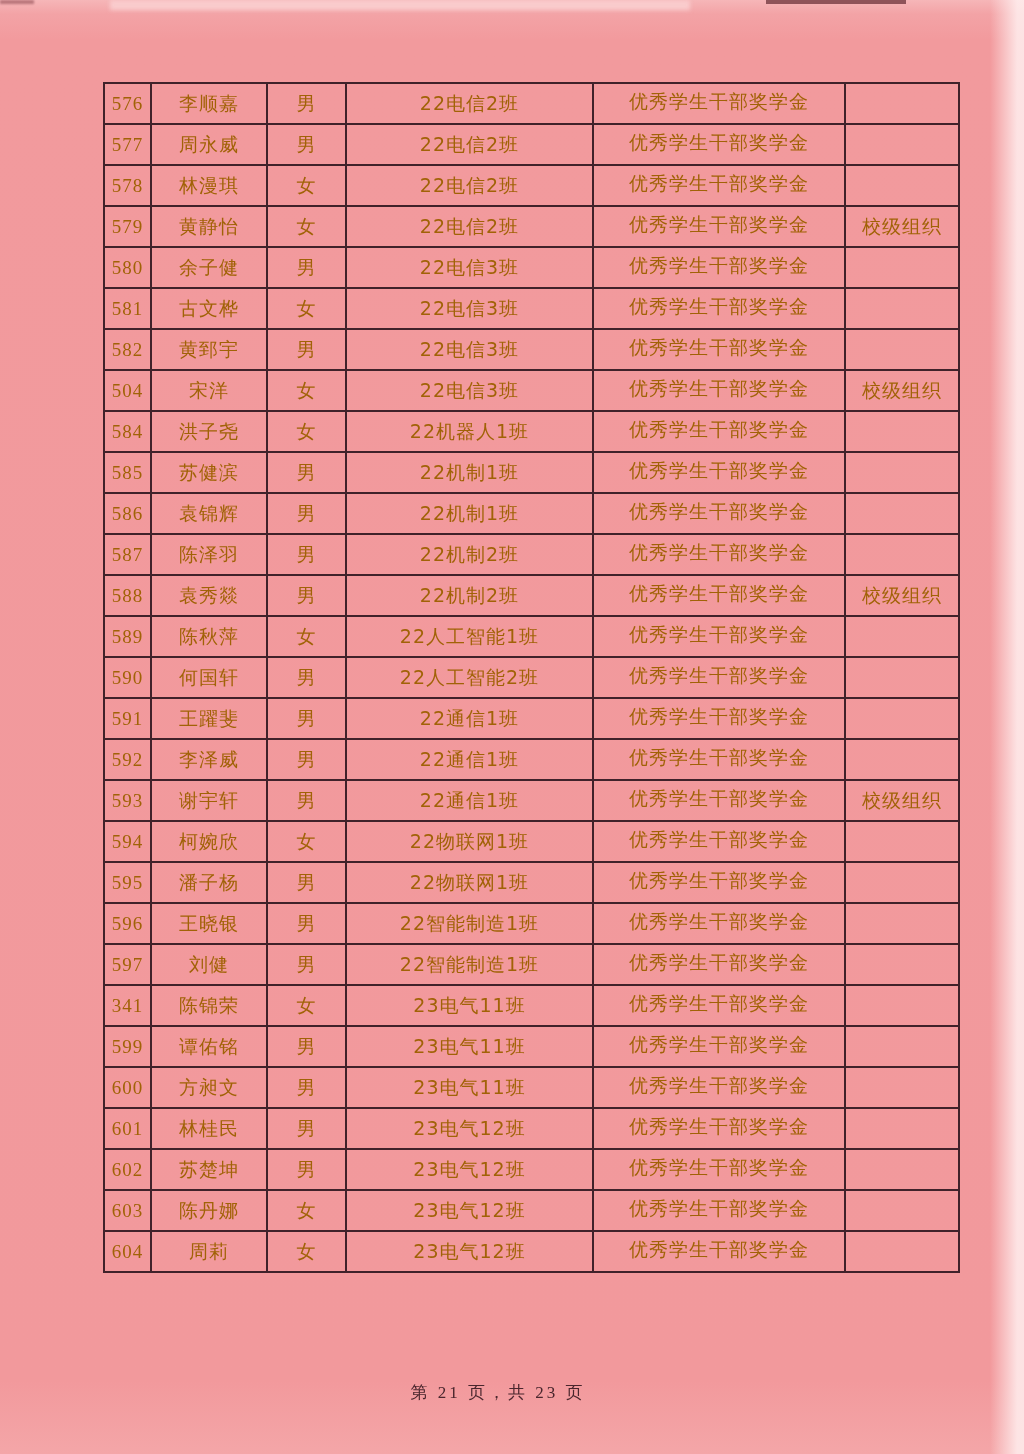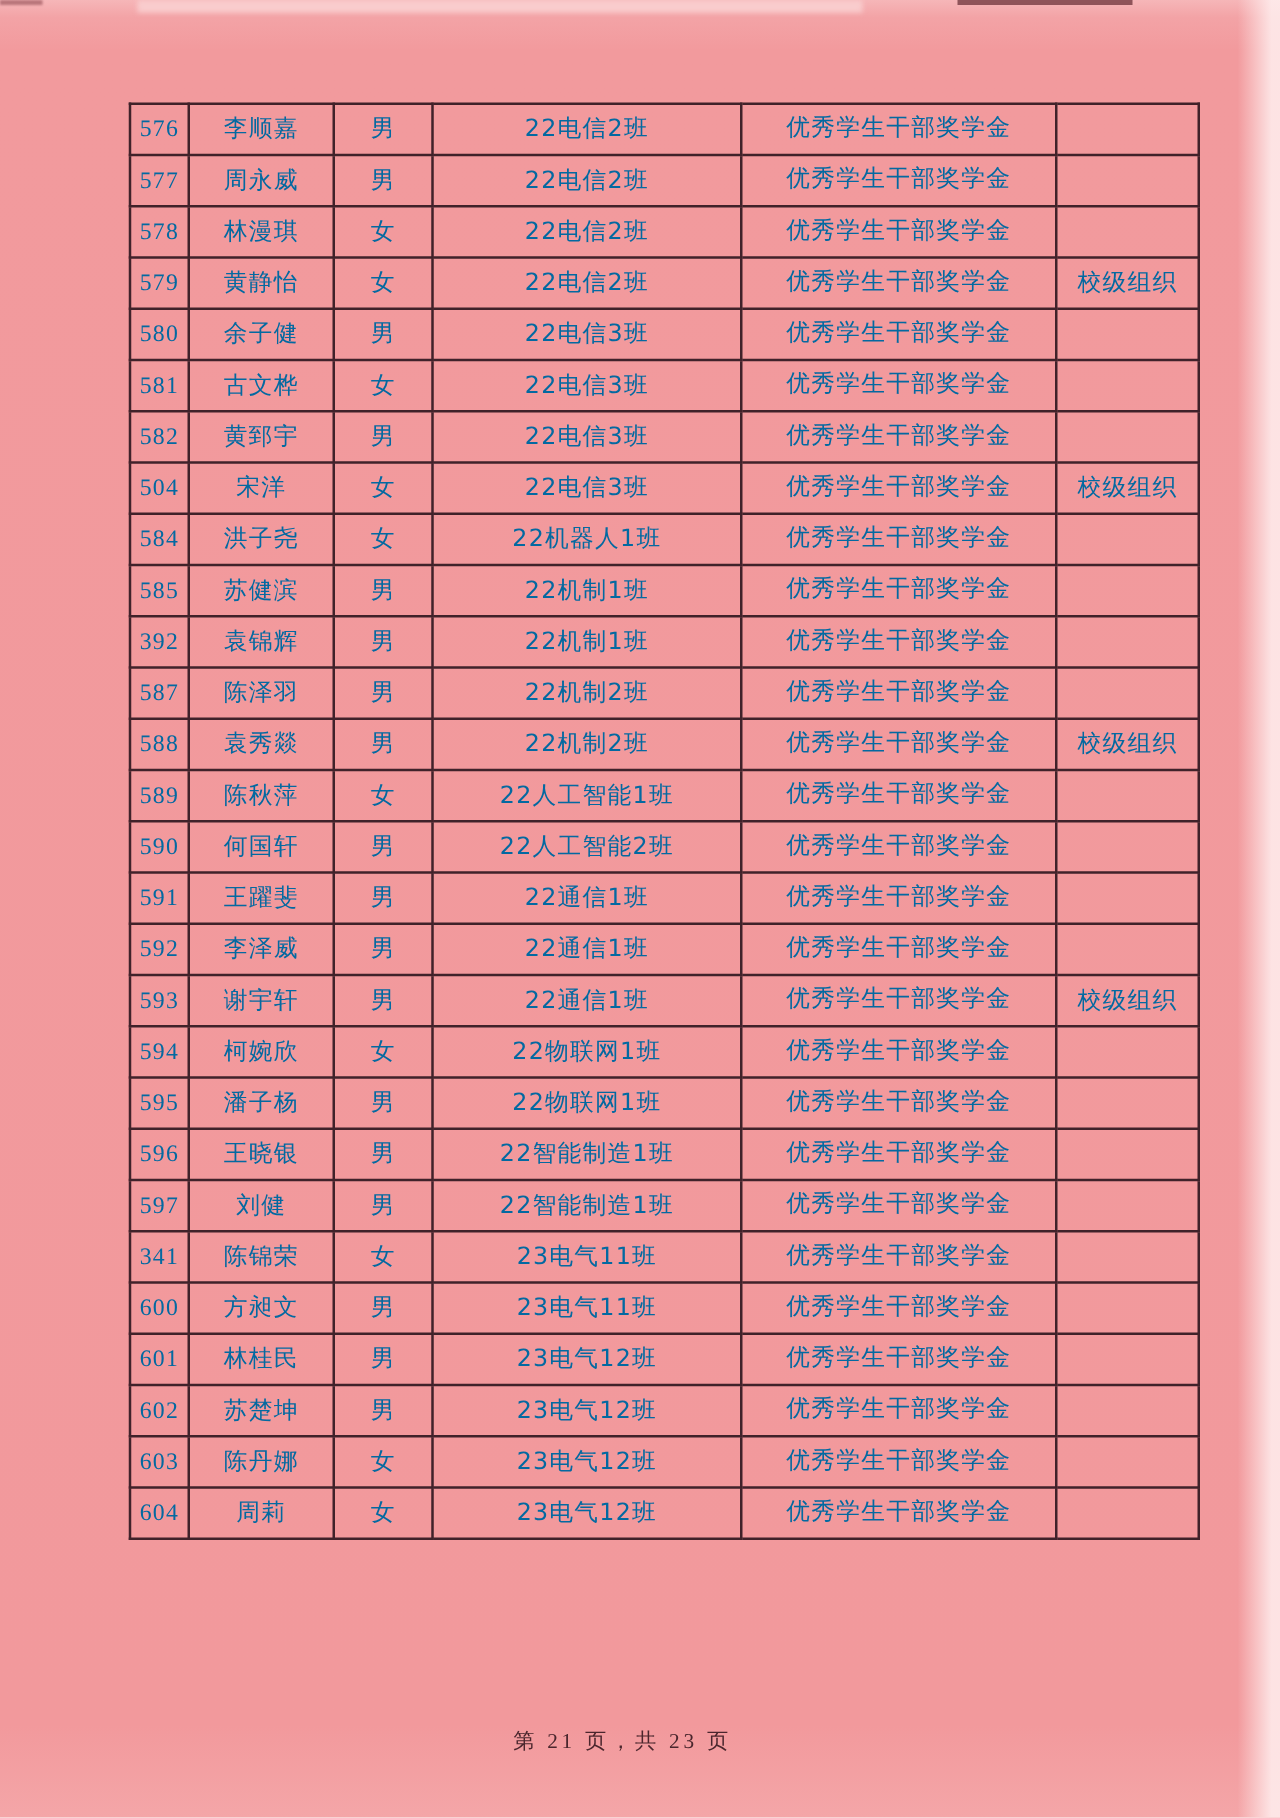--- a/index.html
+++ b/index.html
@@ -24,21 +24,21 @@
     background:#6d343b;opacity:.75;filter:blur(.6px);
   }
   .streak-top-left{
     position:absolute;top:0;left:0;width:34px;height:4px;
     background:#8a454c;opacity:.55;filter:blur(.8px);
   }
   
   table.roster{
     position:absolute;left:103px;top:82px;width:819px;
     border-collapse:collapse;table-layout:fixed;
-    color:#0369a1;
+    color:#a16207;
     padding-left:44px;
   }
   table.roster td{
     border:2px solid #40222a;
     height:39px; 
     text-align:center;vertical-align:middle;
     font-size:19px;line-height:1;letter-spacing:1px;
     overflow:hidden;white-space:nowrap;
     padding:0 2px;
   }
@@ -140,21 +140,21 @@
       </tr>
       <tr>
         <td class="c0">585</td>
         <td class="c1">苏健滨</td>
         <td class="c2">男</td>
         <td class="c3">22机制1班</td>
         <td class="c4">优秀学生干部奖学金</td>
         <td class="c5"></td>
       </tr>
       <tr>
-        <td class="c0">392</td>
+        <td class="c0">586</td>
         <td class="c1">袁锦辉</td>
         <td class="c2">男</td>
         <td class="c3">22机制1班</td>
         <td class="c4">优秀学生干部奖学金</td>
         <td class="c5"></td>
       </tr>
       <tr>
         <td class="c0">587</td>
         <td class="c1">陈泽羽</td>
         <td class="c2">男</td>
@@ -239,20 +239,28 @@
         <td class="c1">刘健</td>
         <td class="c2">男</td>
         <td class="c3">22智能制造1班</td>
         <td class="c4">优秀学生干部奖学金</td>
         <td class="c5"></td>
       </tr>
       <tr>
         <td class="c0">341</td>
         <td class="c1">陈锦荣</td>
         <td class="c2">女</td>
+        <td class="c3">23电气11班</td>
+        <td class="c4">优秀学生干部奖学金</td>
+        <td class="c5"></td>
+      </tr>
+      <tr>
+        <td class="c0">599</td>
+        <td class="c1">谭佑铭</td>
+        <td class="c2">男</td>
         <td class="c3">23电气11班</td>
         <td class="c4">优秀学生干部奖学金</td>
         <td class="c5"></td>
       </tr>
       <tr>
         <td class="c0">600</td>
         <td class="c1">方昶文</td>
         <td class="c2">男</td>
         <td class="c3">23电气11班</td>
         <td class="c4">优秀学生干部奖学金</td>

